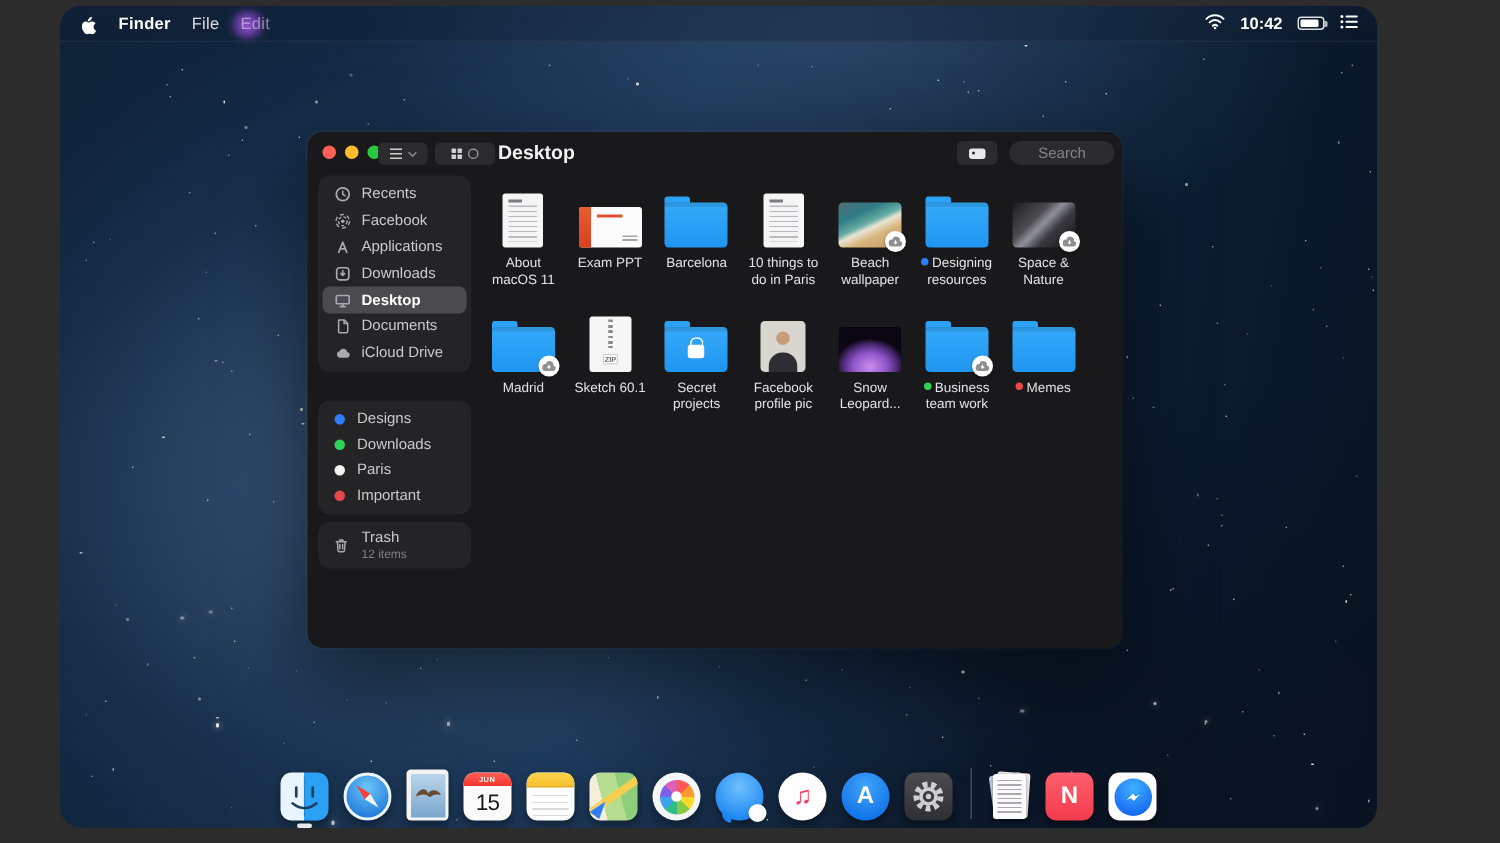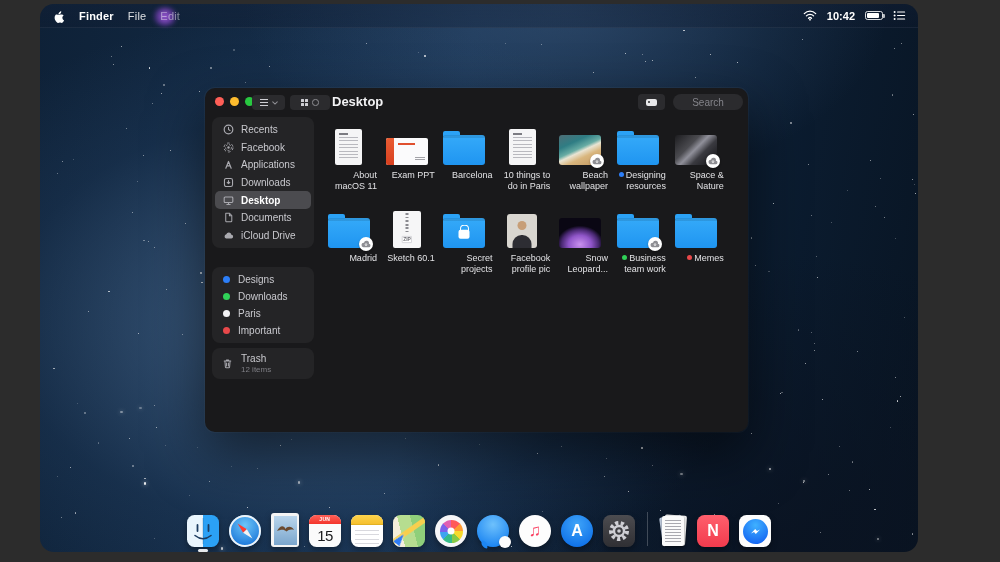--- a/index.html
+++ b/index.html
@@ -87,21 +87,21 @@
   .tag-dot { width:7px; height:7px; border-radius:50%; flex:0 0 7px; }
   .trash-text { display:flex; flex-direction:column; line-height:11px; }
   .trash-label { color:#c9c9ce; font-size:10px; }
   .trash-count { color:#7f7f85; font-size:8px; }
 
   
   .files-grid { position:absolute; left:115px; top:33px; width:405px; display:grid;
     grid-template-columns:repeat(7, 57.8px); grid-auto-rows:83px; }
   .file-item { display:flex; flex-direction:column; align-items:center; }
   .file-icon-wrap { height:44px; display:flex; align-items:flex-end; justify-content:center; position:relative; }
-  .file-label { margin-top:5px; width:56px; text-align:right; color:#e2e2e5; font-size:9px; line-height:10.5px; }
+  .file-label { margin-top:5px; width:56px; text-align:center; color:#e2e2e5; font-size:9px; line-height:10.5px; }
   .label-dot { display:inline-block; width:5px; height:5px; border-radius:50%; margin-right:2px; vertical-align:1px; }
 
   .icon-folder { position:relative; width:42px; height:30px; margin-top:5px;
     background:linear-gradient(180deg,#35aaf9 0%, #1f95f1 100%); border-radius:2px 3px 3px 3px; }
   .icon-folder::before { content:''; position:absolute; top:-4px; left:0; width:17px; height:5px;
     background:#2ba2f6; border-radius:2px 2px 0 0; }
   .icon-folder::after { content:''; position:absolute; top:0; left:0; right:0; height:3px;
     background:rgba(0,0,0,.10); border-radius:2px 3px 0 0; }
 
   .lock { position:absolute; left:50%; top:50%; transform:translate(-50%,-38%); width:11px; height:8.5px;

